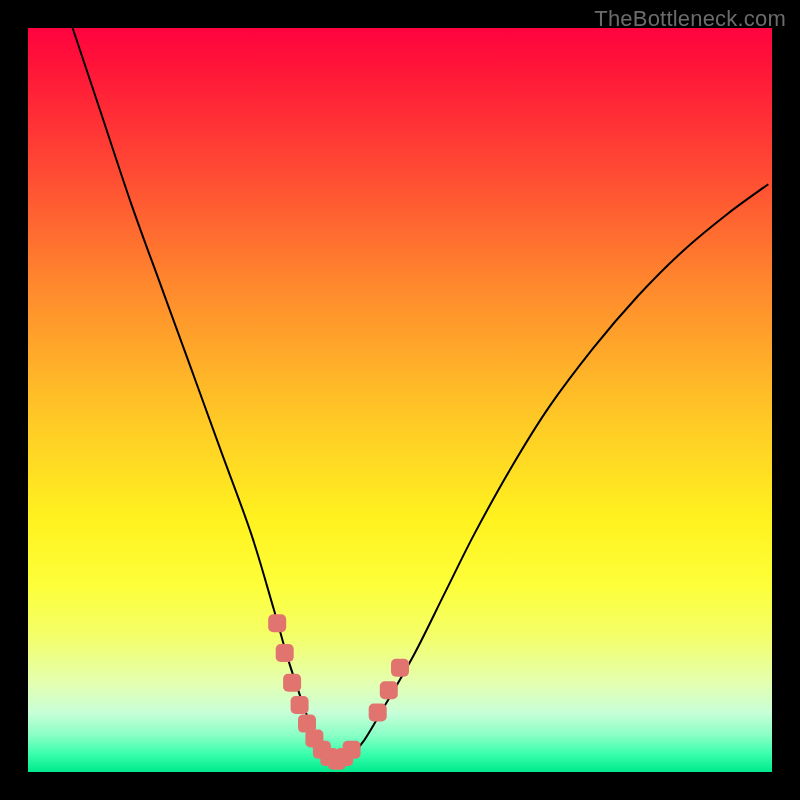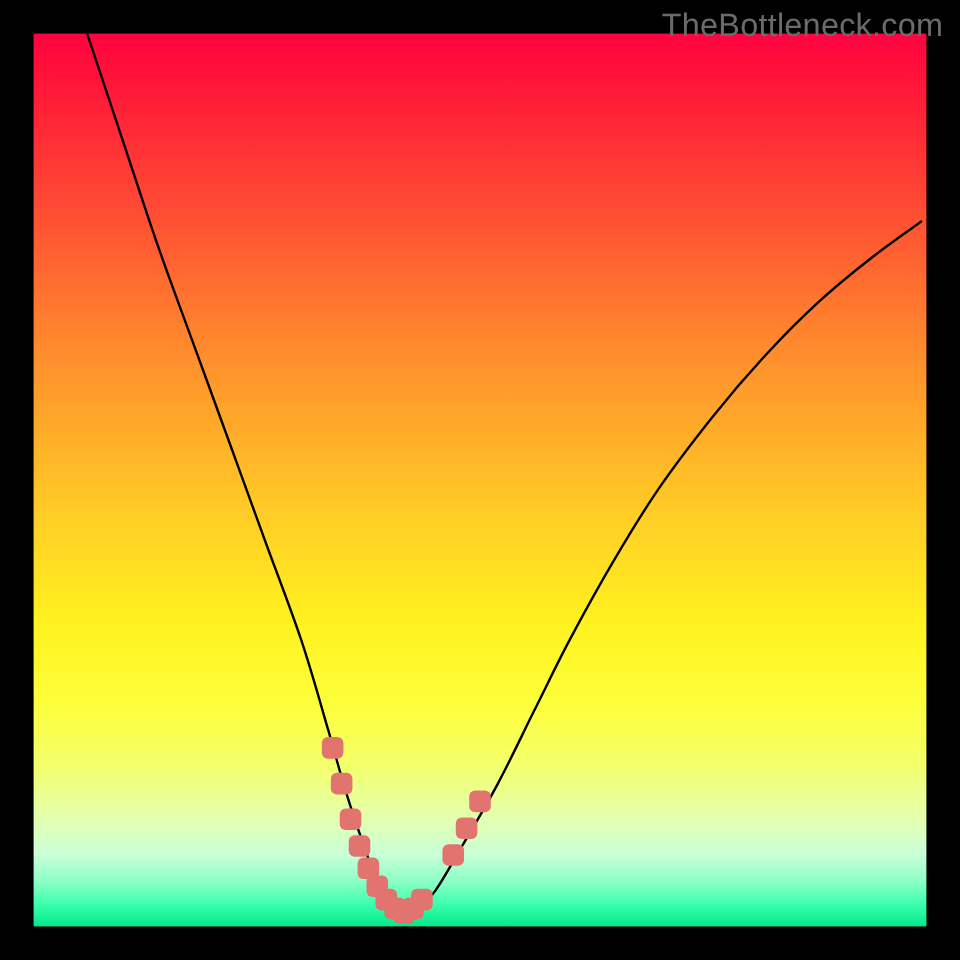--- a/index.html
+++ b/index.html
@@ -31,21 +31,21 @@
       #8affc6 95%,
       #3cffad 97.5%,
       #00e98c 100%
     );
   }
   .watermark {
     position: absolute;
     top: 6px;
     right: 14px;
     color: #6b6b6b;
-    font-size: 27px;
+    font-size: 22px;
     font-weight: 500;
     letter-spacing: 0.2px;
   }
   svg.plot {
     position: absolute;
     left: 0;
     top: 0;
     width: 744px;
     height: 744px;
   }

